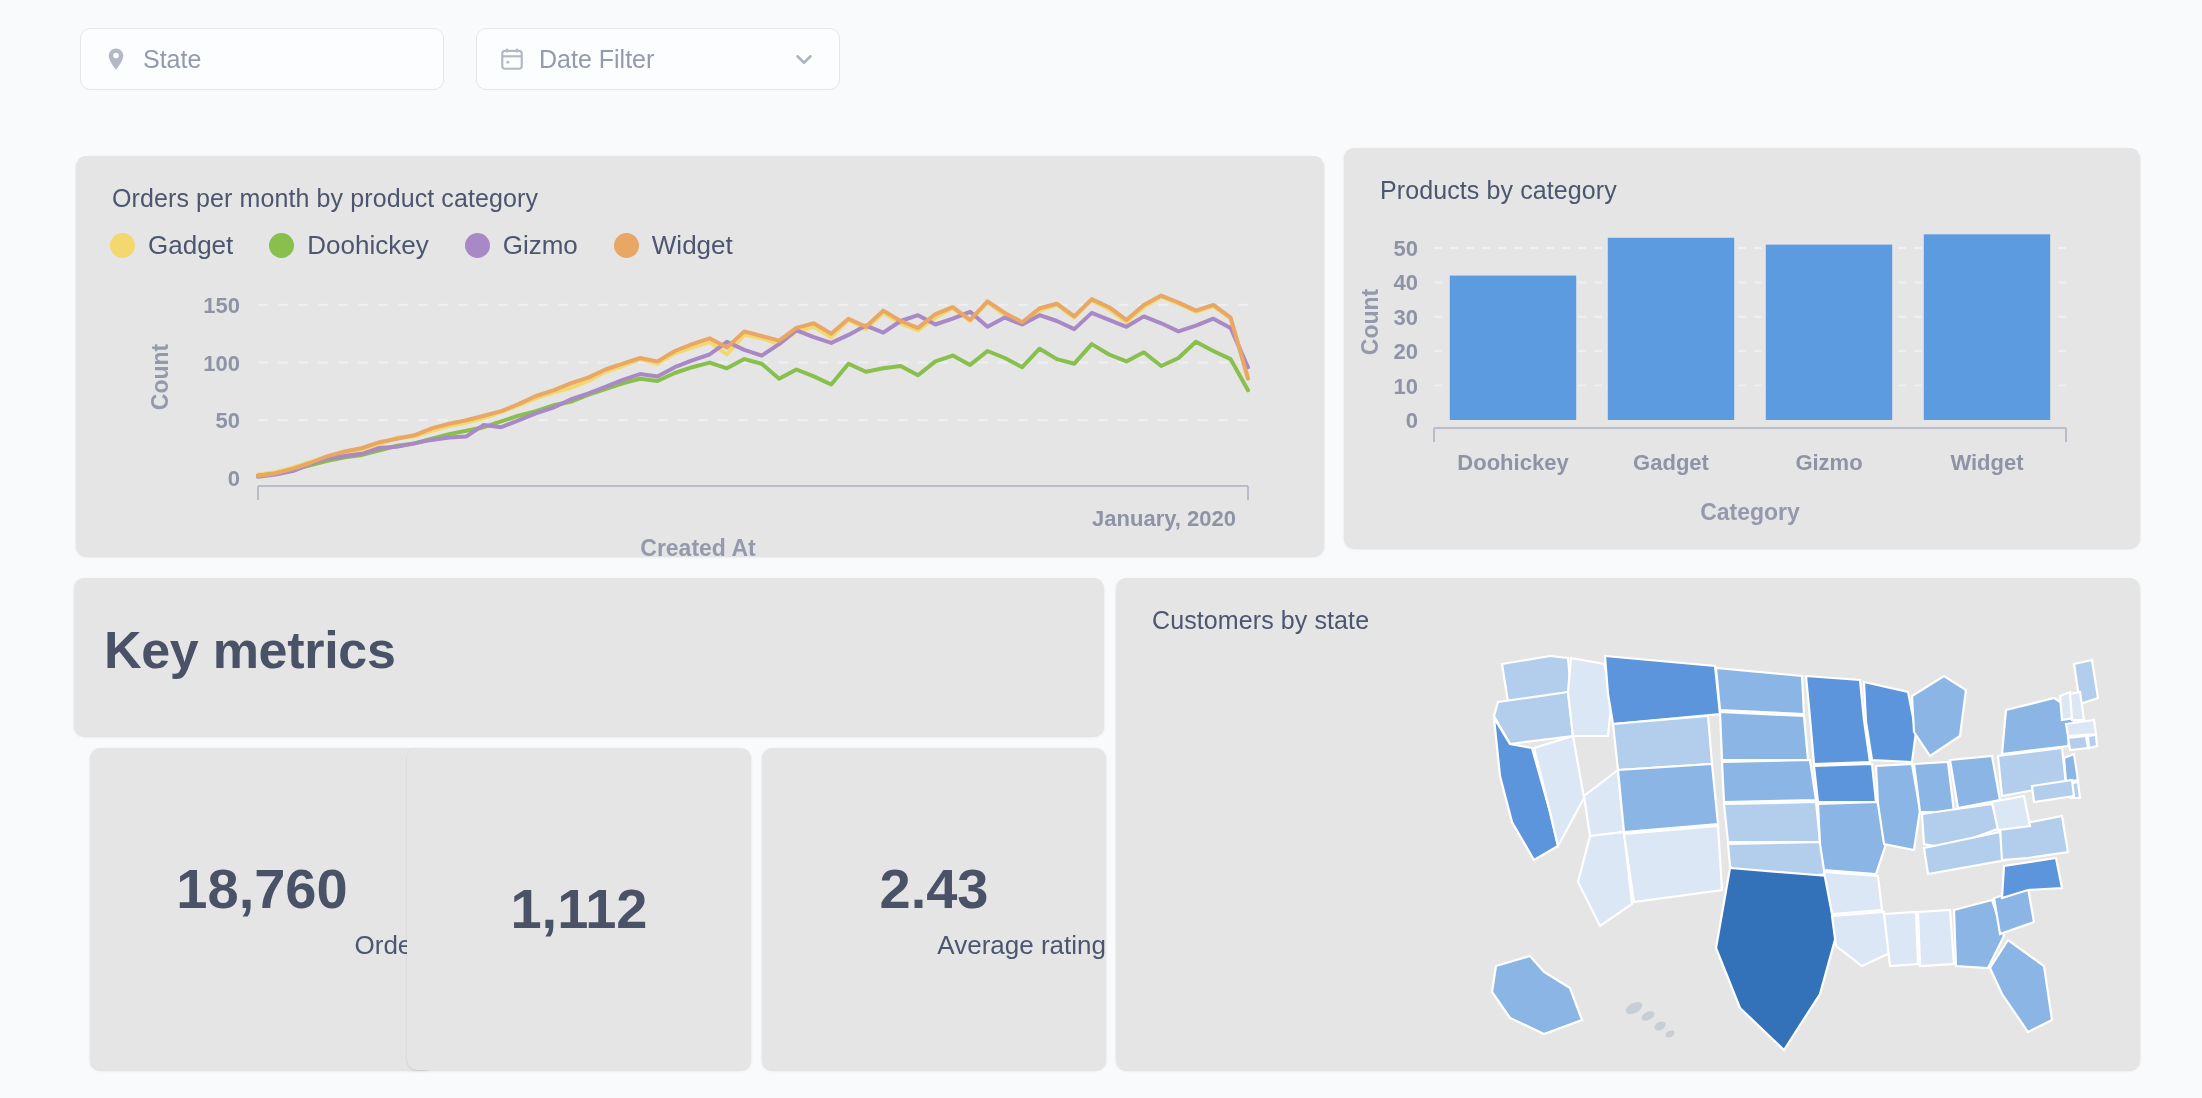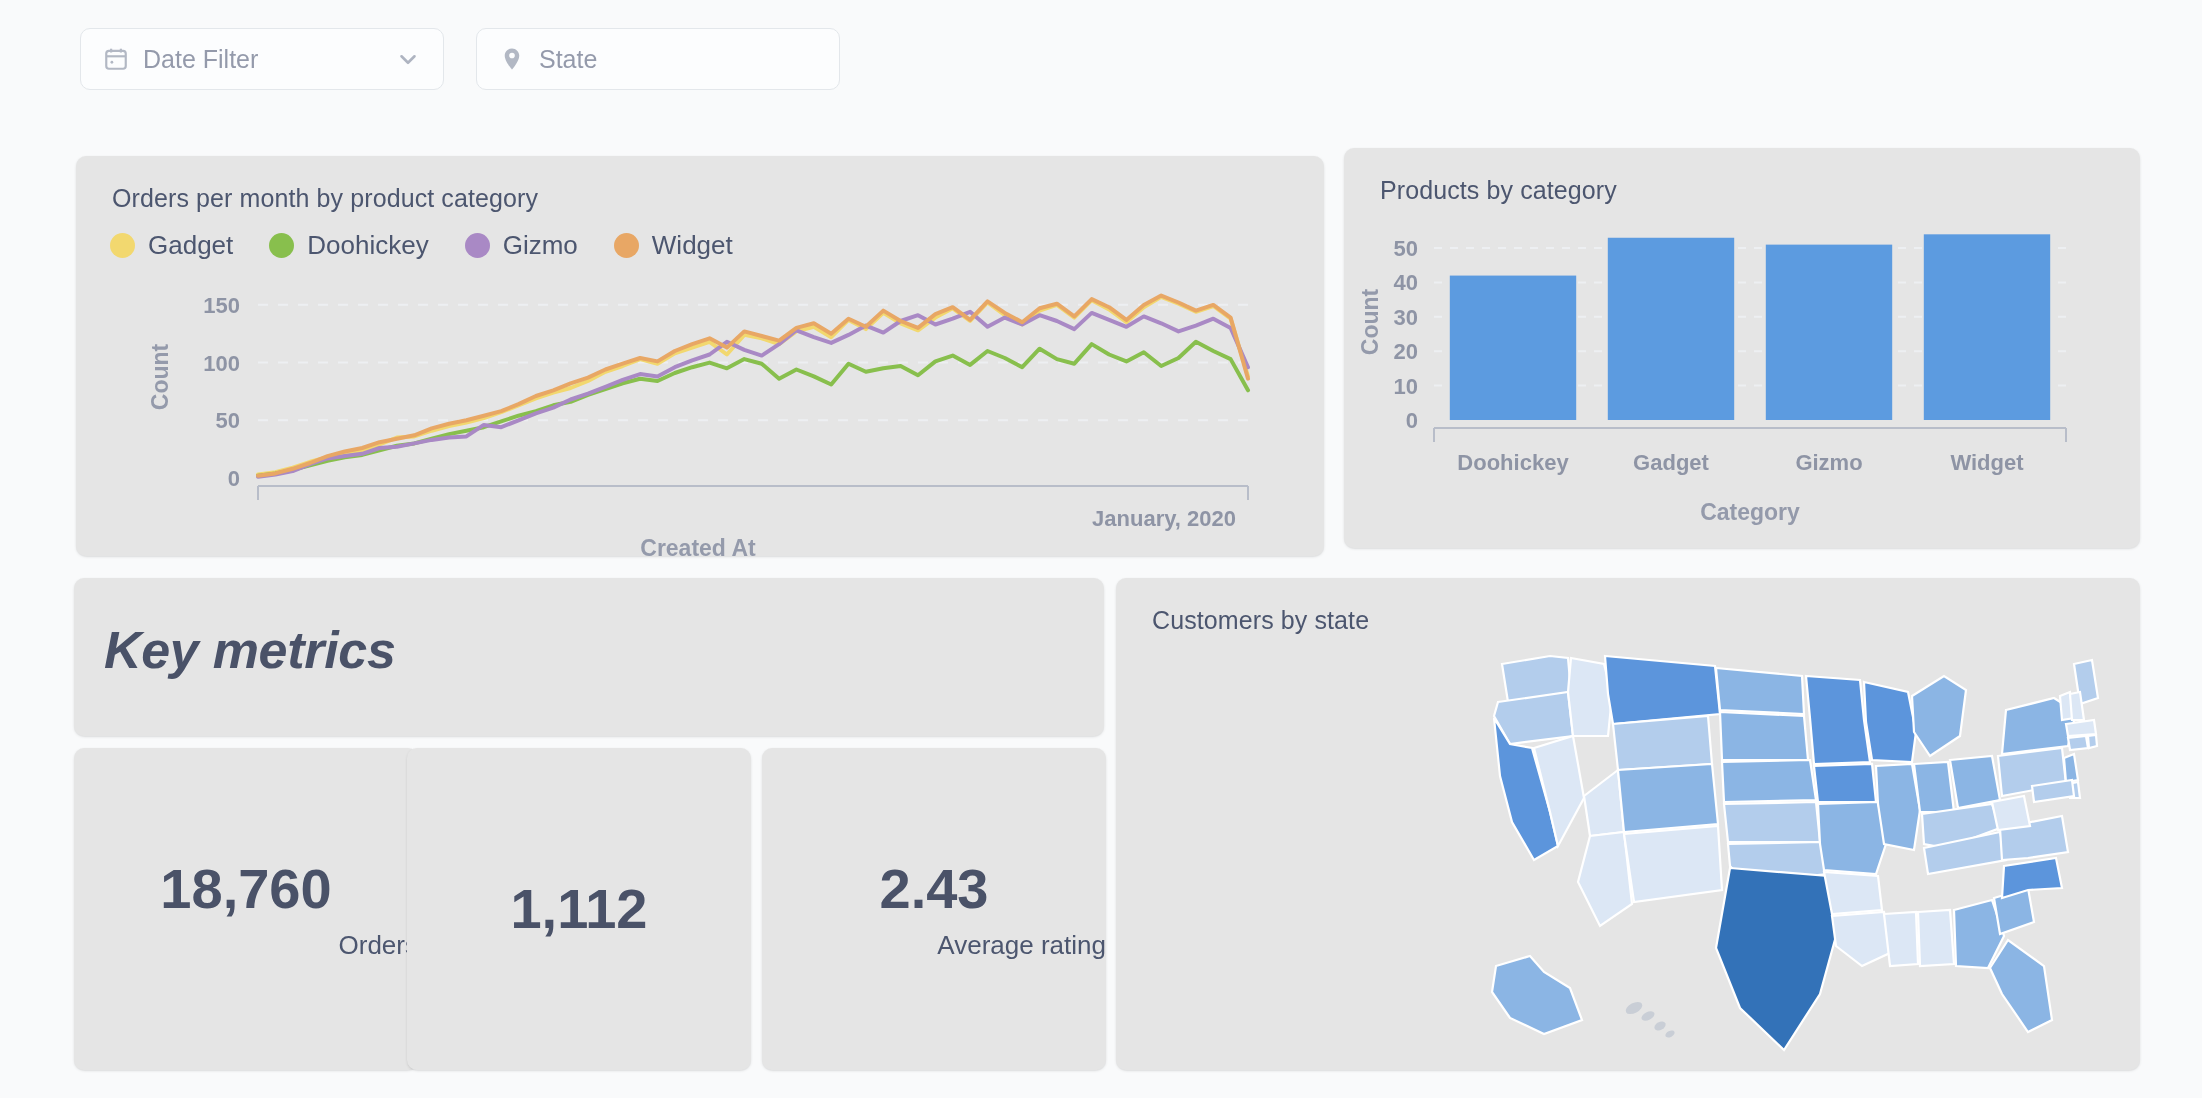--- a/index.html
+++ b/index.html
@@ -43,24 +43,24 @@
   .axis-title { fill: #949AAB; font-size: 23px; font-weight: bold; font-family: "Liberation Sans", sans-serif; }
   .tick-text { fill: #8E94A5; font-size: 22px; font-weight: bold; font-family: "Liberation Sans", sans-serif; }
 
   
   #bar-card { left: 1344px; top: 148px; width: 796px; height: 400px; }
 
   
   #keymetrics-card { left: 74px; top: 578px; width: 1030px; height: 158px; }
   .key-metrics-heading {
     position: absolute; left: 30px; top: 42px;
-    font-size: 52px; font-weight: bold; color: #4A5268; letter-spacing: -.3px; font-style: italic;
+    font-size: 52px; font-weight: bold; color: #4A5268; letter-spacing: -.3px;
   }
   .scalar-card { position: absolute; top: 748px; height: 322px; width: 344px; }
-  #scalar-0 { left: 74px; }
+  #scalar-0 { left: 90px; }
   #scalar-1 { left: 407px; }
   #scalar-2 { left: 762px; }
   .scalar-inner {
     position: absolute; left: 0; right: 0; top: 50%; transform: translateY(-50%);
     text-align: center;
   }
   .scalar-value { font-size: 56px; font-weight: bold; color: #4A5268; line-height: 1.1; }
   .scalar-label { font-size: 26px; color: #4C566F; margin-top: 10px; text-align: right; }
 
   
@@ -71,45 +71,45 @@
   .map-legend-text { font-size: 29px; color: #4A5268; font-weight: 400; }
   .map-wrap { position: absolute; right: 28px; top: 58px; width: 640px; height: 420px; }
 </style>
 </head>
 <body>
 
 <div class="dashboard">
 
   <div class="filter-bar">
 
+    <div class="filter-pill state">
+      <span class="pill-icon">
+        <svg width="26" height="26" viewBox="0 0 24 24" fill="currentColor">
+          <path d="M12 2.2c-3.7 0-6.7 3-6.7 6.7 0 5 6.7 12.9 6.7 12.9s6.7-7.9 6.7-12.9c0-3.7-3-6.7-6.7-6.7zm0 9.2a2.6 2.6 0 1 1 0-5.2 2.6 2.6 0 0 1 0 5.2z"></path>
+        </svg>
+      </span>
+      <span class="filter-label">State</span>
+    </div>
+
     <div class="filter-pill date">
       <span class="pill-icon">
         <svg width="26" height="26" viewBox="0 0 24 24" fill="none" stroke="currentColor" stroke-width="2">
           <rect x="3" y="4.5" width="18" height="16.5" rx="2.5"></rect>
           <line x1="3" y1="9.5" x2="21" y2="9.5"></line>
           <line x1="7.5" y1="2.5" x2="7.5" y2="6"></line>
           <line x1="16.5" y1="2.5" x2="16.5" y2="6"></line>
           <circle cx="8.2" cy="15" r="1.3" fill="currentColor" stroke="none"></circle>
         </svg>
       </span>
       <span class="filter-label">Date Filter</span>
       <span class="chev">
         <svg width="26" height="26" viewBox="0 0 24 24" fill="none" stroke="currentColor" stroke-width="2.4" stroke-linecap="round" stroke-linejoin="round">
           <polyline points="6,9.5 12,15.5 18,9.5"></polyline>
         </svg>
       </span>
-    </div>
-
-    <div class="filter-pill state">
-      <span class="pill-icon">
-        <svg width="26" height="26" viewBox="0 0 24 24" fill="currentColor">
-          <path d="M12 2.2c-3.7 0-6.7 3-6.7 6.7 0 5 6.7 12.9 6.7 12.9s6.7-7.9 6.7-12.9c0-3.7-3-6.7-6.7-6.7zm0 9.2a2.6 2.6 0 1 1 0-5.2 2.6 2.6 0 0 1 0 5.2z"></path>
-        </svg>
-      </span>
-      <span class="filter-label">State</span>
     </div>
 
   </div>
 
   <div class="card" id="line-card">
     <div class="card-title">Orders per month by product category</div>
 
     <div class="legend">
       <div class="legend-item">
         <span class="legend-dot" style="background:#F2D86F"></span>

